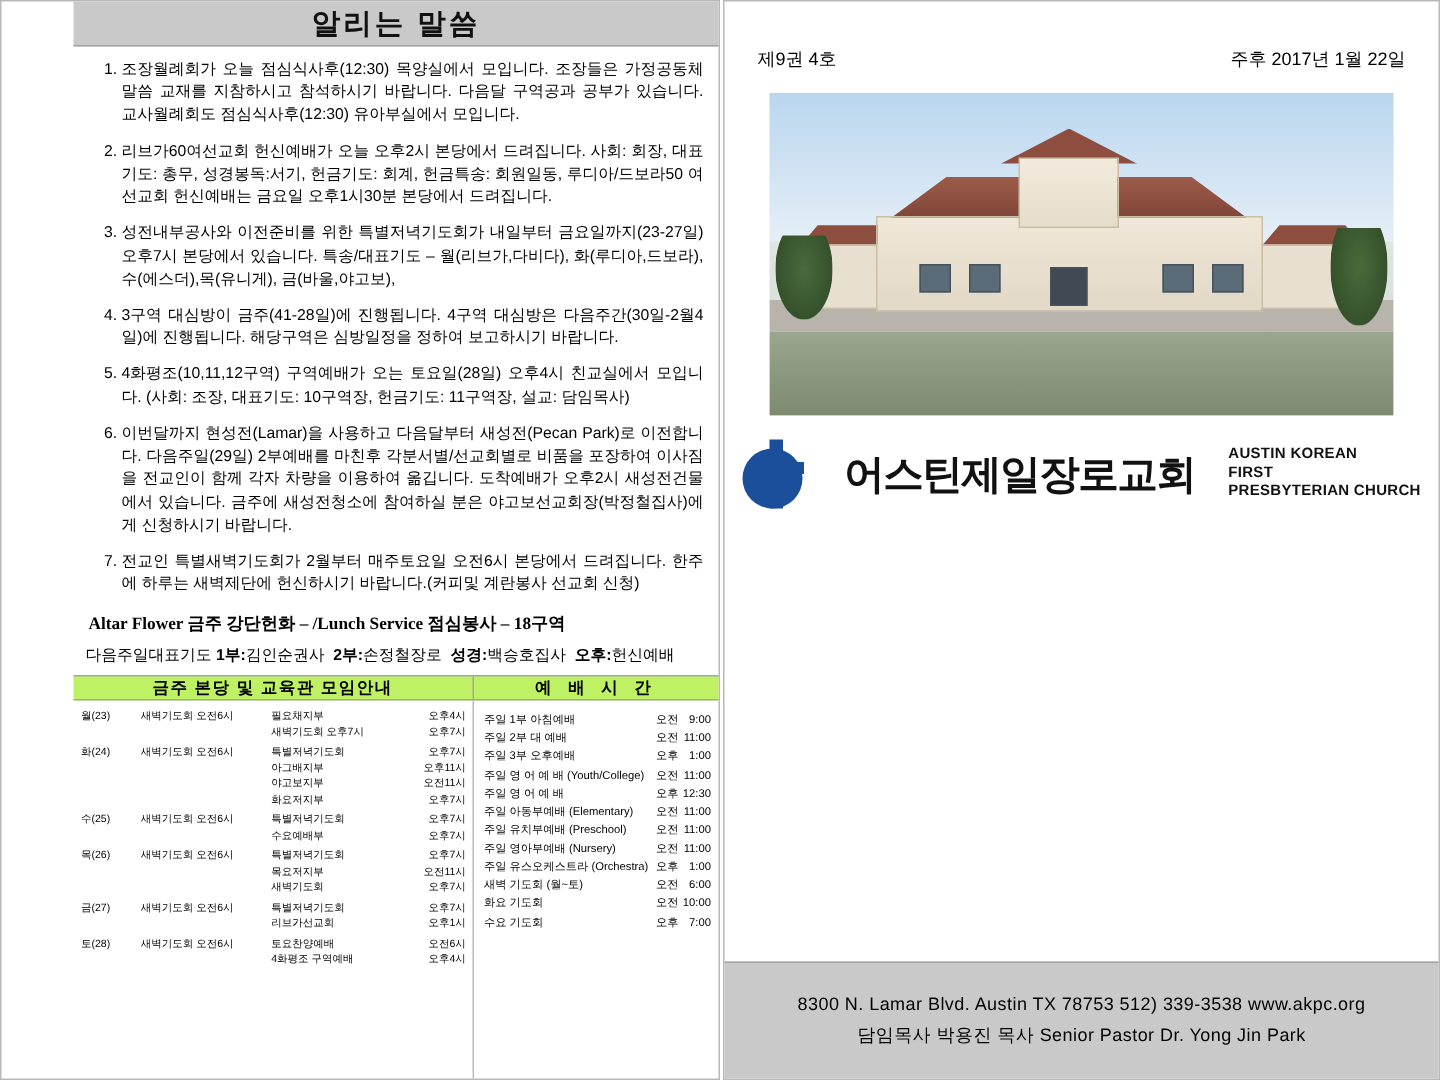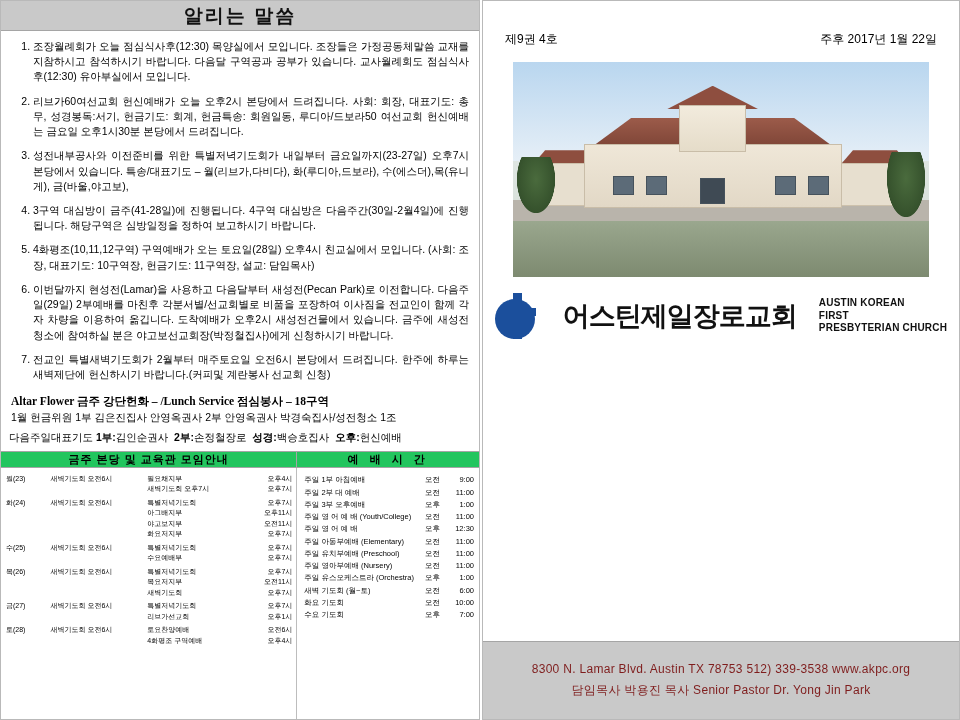--- a/index.html
+++ b/index.html
@@ -12,21 +12,21 @@
     overflow: hidden;
   }
   .page { position:absolute; inset:0; display:flex; }
 
   
   .left {
     width: 480px; height: 720px;
     border: 1px solid #b9b9b9;
     background:#fff;
     position: relative;
-    display:flex; flex-direction:column;
+    display:flex; flex-direction:column;padding-left:48px;
   }
   .left-header {
     height: 30px;
     background: #c9c9c9;
     border-bottom: 1px solid #a5a5a5;
     display:flex; align-items:center; justify-content:center;
   }
   .left-header .title {
     font-size: 19px; font-weight: bold; color:#111; letter-spacing: 2px;
   }
@@ -53,21 +53,21 @@
   .altar .l2 { font-size:10.5px; }
   .nextweek {
     padding: 4px 8px 0 8px;
     font-size: 10.5px;
     line-height:1.4;
   }
   .nextweek b { font-weight:bold; }
 
   .bar-row { display:flex; height: 17px; margin-top: 6px; }
   .bar {
-    background: #22c55e;
+    background: #bef264;
     border-top: 1px solid #a5a5a5;
     border-bottom: 1px solid #a5a5a5;
     font-size: 11px; font-weight: bold; color:#000;
     display:flex; align-items:center; justify-content:center;
     letter-spacing:1px;
   }
   .bar-left { width: 62%; border-right:1px solid #a5a5a5; }
   .bar-right { width: 38%; letter-spacing:4px; }
 
   .lower {
@@ -239,21 +239,21 @@
     letter-spacing: 0.2px;
   }
   .right-footer {
     margin-top: auto;
     background: #c9c9c9;
     border-top: 1px solid #a5a5a5;
     height: 78px;
     display:flex; flex-direction:column; align-items:center; justify-content:center;
     gap: 6px;
   }
-  .right-footer div { font-size: 12px; color:#7f1d1d; letter-spacing:0.3px; }
+  .right-footer div { font-size: 12px; color:#000000; letter-spacing:0.3px; }
   .right-footer .addr { font-weight:normal; }
 </style>
 </head>
 <body>
 
 <div class="page">
 
   <div class="left">
 
     <div class="left-header">
@@ -267,21 +267,20 @@
         <li>성전내부공사와 이전준비를 위한 특별저녁기도회가 내일부터 금요일까지(23-27일) 오후7시 본당에서 있습니다. 특송/대표기도 – 월(리브가,다비다), 화(루디아,드보라), 수(에스더),목(유니게), 금(바울,야고보),</li>
         <li>3구역 대심방이 금주(41-28일)에 진행됩니다. 4구역 대심방은 다음주간(30일-2월4일)에 진행됩니다. 해당구역은 심방일정을 정하여 보고하시기 바랍니다.</li>
         <li>4화평조(10,11,12구역) 구역예배가 오는 토요일(28일) 오후4시 친교실에서 모입니다. (사회: 조장, 대표기도: 10구역장, 헌금기도: 11구역장, 설교: 담임목사)</li>
         <li>이번달까지 현성전(Lamar)을 사용하고 다음달부터 새성전(Pecan Park)로 이전합니다. 다음주일(29일) 2부예배를 마친후 각분서별/선교회별로 비품을 포장하여 이사짐을 전교인이 함께 각자 차량을 이용하여 옮깁니다. 도착예배가 오후2시 새성전건물에서 있습니다. 금주에 새성전청소에 참여하실 분은 야고보선교회장(박정철집사)에게 신청하시기 바랍니다.</li>
         <li>전교인 특별새벽기도회가 2월부터 매주토요일 오전6시 본당에서 드려집니다. 한주에 하루는 새벽제단에 헌신하시기 바랍니다.(커피및 계란봉사 선교회 신청)</li>
       </ol>
     </div>
 
     <div class="altar">
       <div class="l1">Altar Flower 금주 강단헌화 – /Lunch Service 점심봉사 – 18구역</div>
-      <div class="l2">1월 헌금위원 1부 김은진집사 안영옥권사 2부 안영옥권사 박경숙집사/성전청소 1조</div>
     </div>
 
     <div class="nextweek">
       <span>다음주일대표기도 </span><b>1부:</b><span>김인순권사</span>&nbsp;&nbsp;<b>2부:</b><span>손정철장로</span>&nbsp;&nbsp;<b>성경:</b><span>백승호집사</span>&nbsp;&nbsp;<b>오후:</b><span>헌신예배</span>
     </div>
 
     <div class="bar-row">
       <div class="bar bar-left">금주 본당 및 교육관 모임안내</div>
       <div class="bar bar-right">예 배 시 간</div>
     </div>

